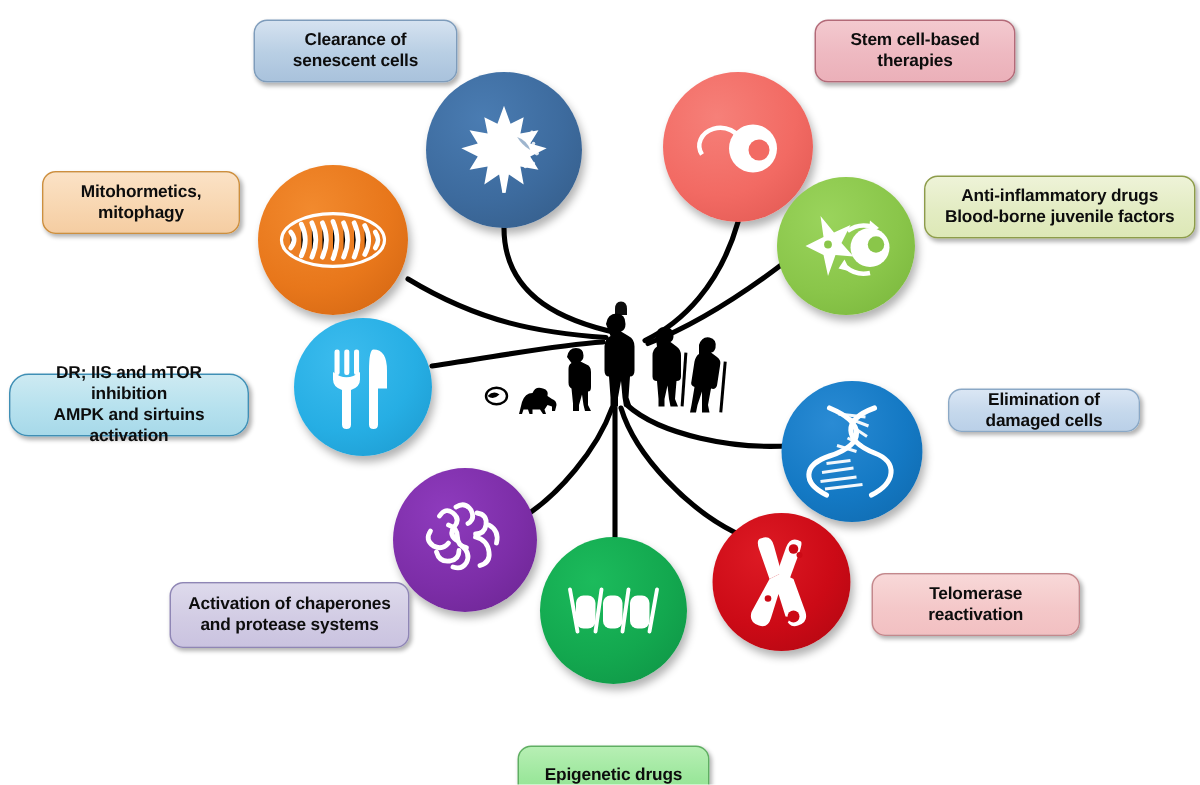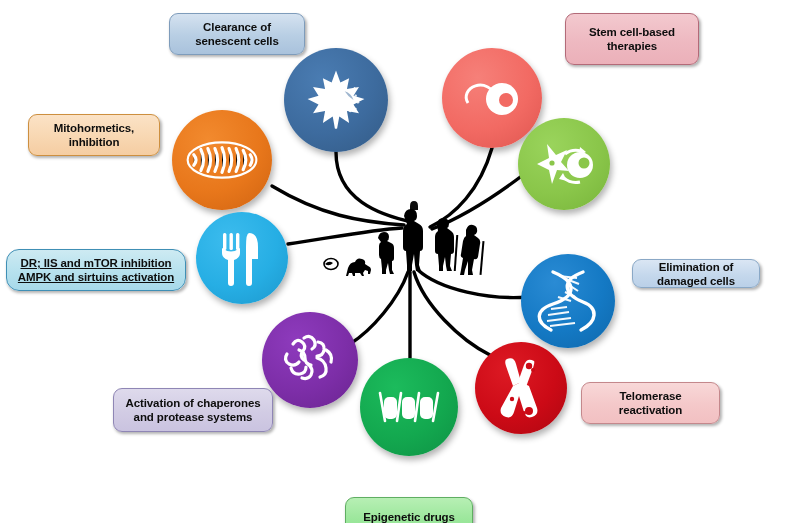--- a/index.html
+++ b/index.html
@@ -270,33 +270,37 @@
     </svg>
   </div>
 
   <div class="label lbl-blue" style="left:169px;top:13px;width:136px;height:42px;">
     <span>Clearance of
 senescent cells</span>
   </div>
 
   <div class="label lbl-peach" style="left:28px;top:114px;width:132px;height:42px;">
     <span>Mitohormetics,
-inhibition</span>
-  </div>
-
-  <div class="label lbl-cyan" style="left:6px;top:249px;width:180px;height:42px;text-decoration:underline;">
+mitophagy</span>
+  </div>
+
+  <div class="label lbl-cyan" style="left:6px;top:249px;width:160px;height:42px;">
     <span>DR; IIS and mTOR inhibition
 AMPK and sirtuins activation</span>
   </div>
 
-  <div class="label lbl-pink" style="left:543px;top:13px;width:134px;height:52px;margin-left:22px;">
+  <div class="label lbl-pink" style="left:543px;top:13px;width:134px;height:42px;">
     <span>Stem cell-based
 therapies</span>
   </div>
 
+  <div class="label lbl-olive" style="left:616px;top:117px;width:181px;height:42px;">
+    <span>Anti-inflammatory drugs
+Blood-borne juvenile factors</span>
+  </div>
 
   <div class="label lbl-blue2" style="left:632px;top:259px;width:128px;height:29px;">
     <span>Elimination of
 damaged cells</span>
   </div>
 
   <div class="label lbl-pink2" style="left:581px;top:382px;width:139px;height:42px;">
     <span>Telomerase
 reactivation</span>
   </div>

